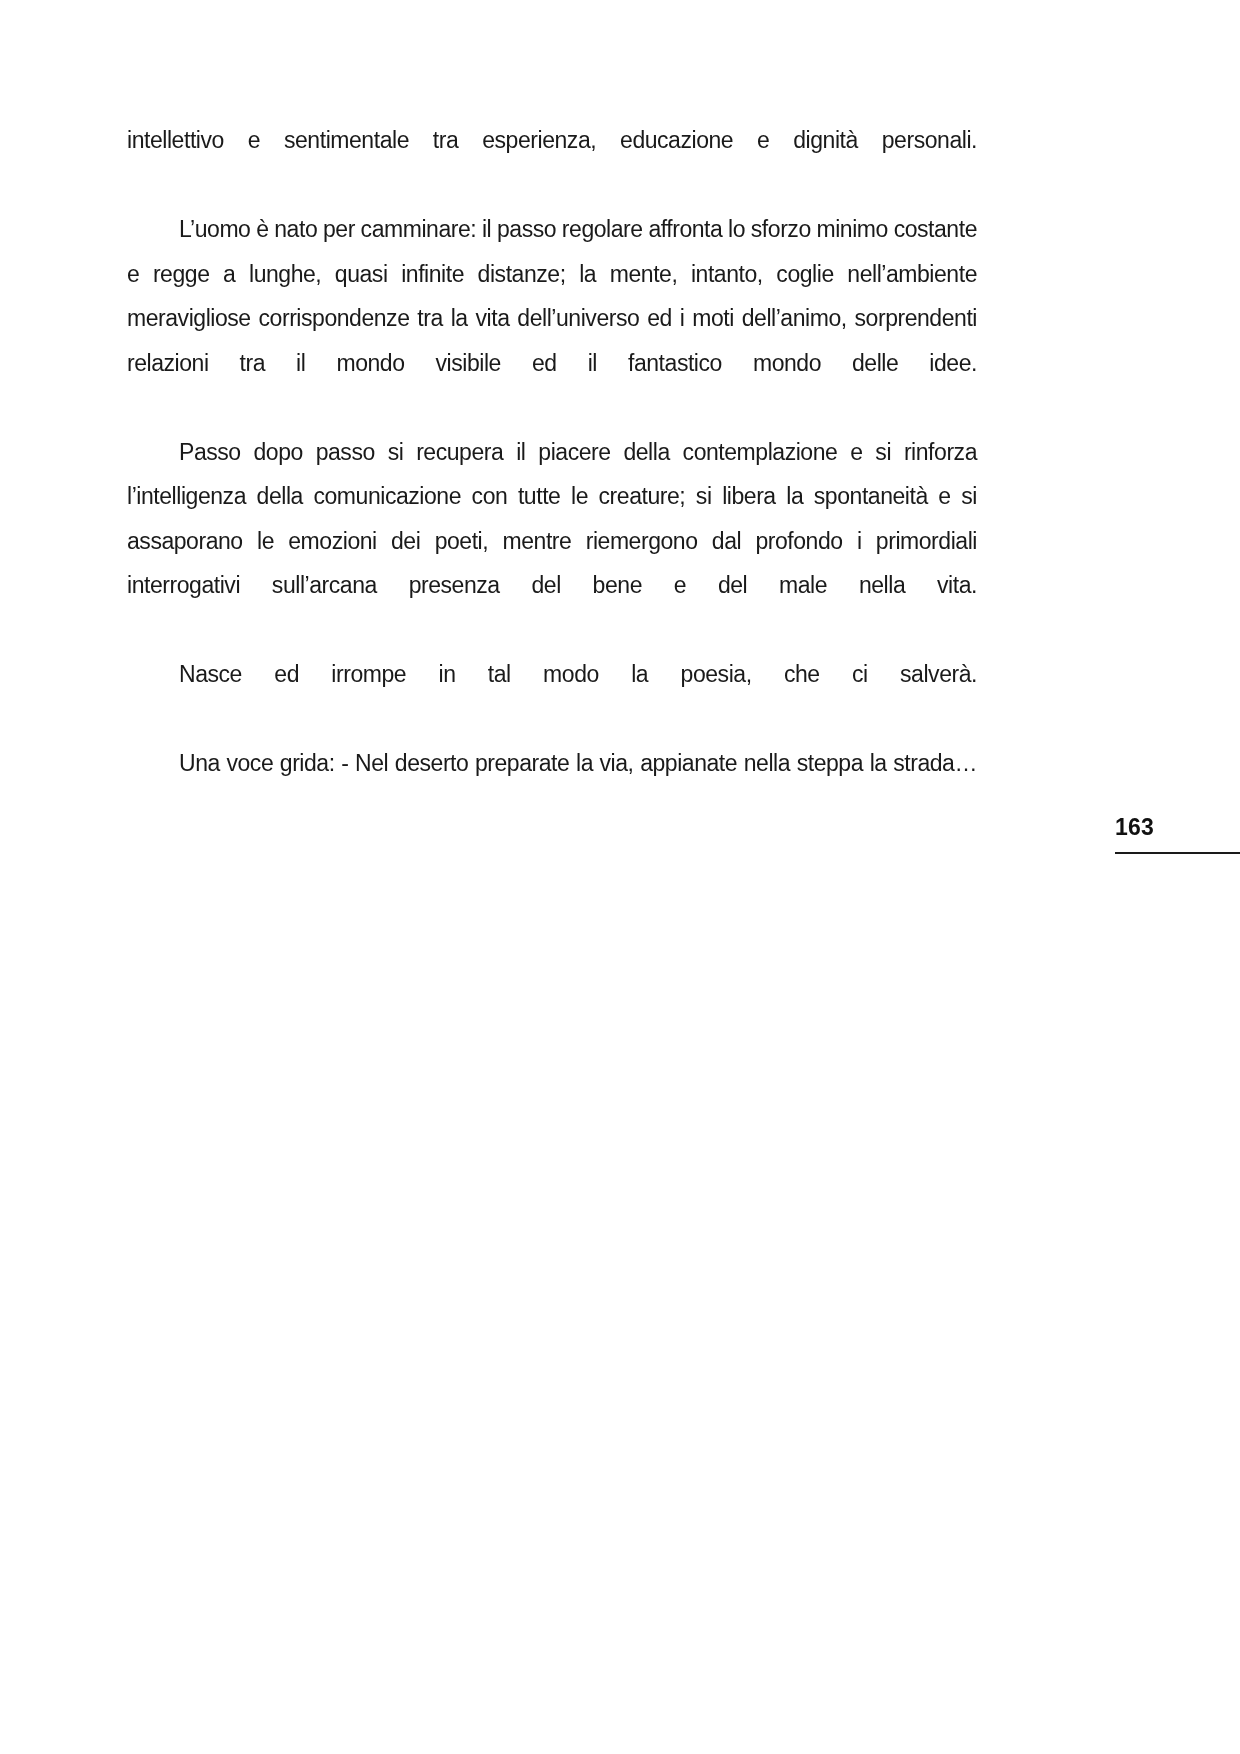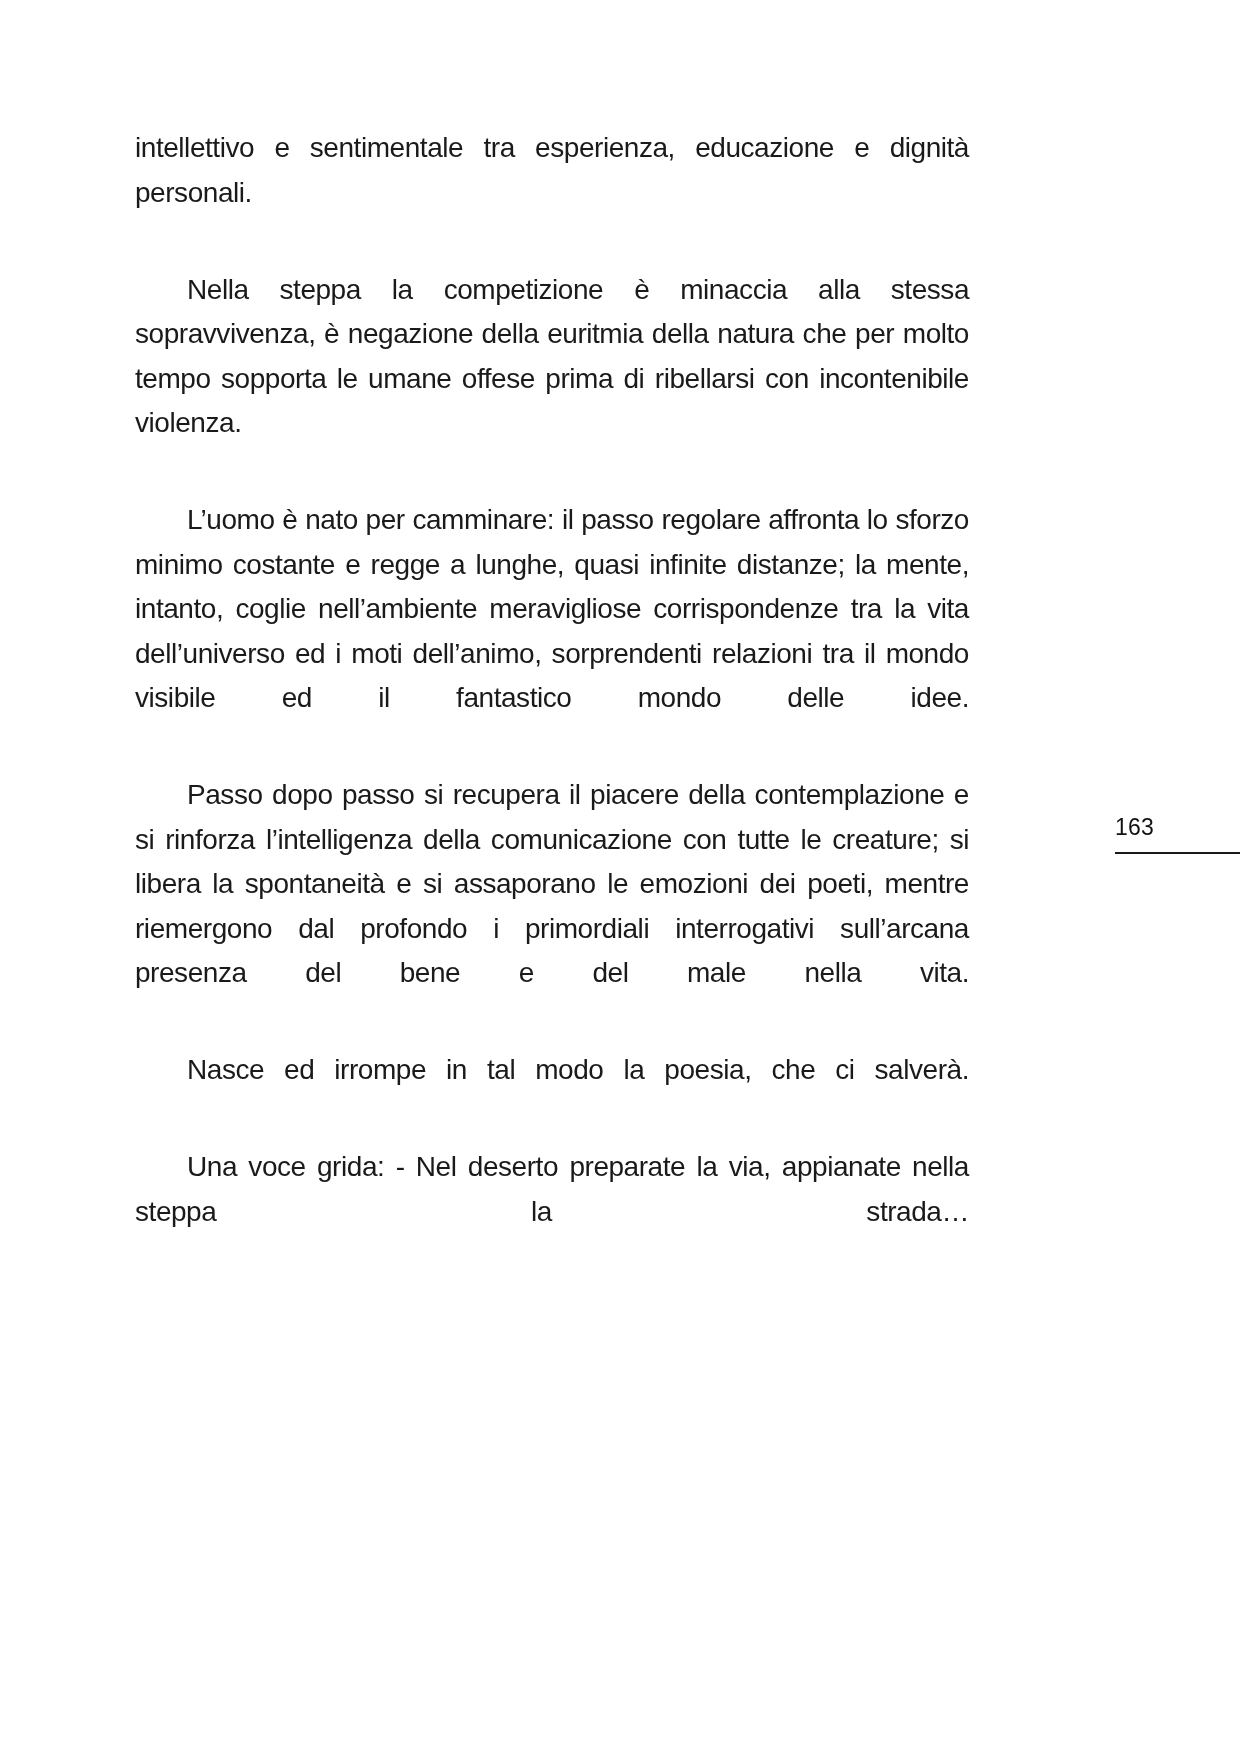--- a/index.html
+++ b/index.html
@@ -18,22 +18,22 @@
 
   
   .text-column {
     position: absolute;
     left: 127px;
     top: 118px;
     width: 850px;
   }
 
   .para {
-    margin: 8px;
-    font-size: 28px;
+    margin: 0;
+    font-size: 23px;
     line-height: 44.5px;
     color: #1a1a1a;
     text-align: justify;
     text-justify: inter-word;
     letter-spacing: -0.45px;
     word-spacing: -0.5px;
     -webkit-font-smoothing: antialiased;
   }
   .para.indent {
     text-indent: 52px;
@@ -50,42 +50,41 @@
 
   
   .folio {
     position: absolute;
     left: 1115px;
     top: 812px;
     width: 125px;
   }
   .folio-number {
     font-size: 23px;
-    font-weight: normal;
+    font-weight: bold;
     color: #111111;
     letter-spacing: 0.2px;
     line-height: 30px;
     display: block;
   }
   .folio-rule {
     display: block;
     margin-top: 10px;
     width: 125px;
     height: 2px;
     background: #1a1a1a;
   }
 </style>
 </head>
 <body>
 
 <div class="page">
 
   <div class="text-column">
     <p class="para">intellettivo e sentimentale tra esperienza, educazione e dignità personali.</p>
-    <p class="para indent">Nella steppa la competizione è minaccia alla stessa sopravvivenza, è negazione della euritmia della natura che per molto tempo sopporta le umane offese prima di ribellarsi con incontenibile violenza.</p>
     <p class="para indent">L’uomo è nato per camminare: il passo regolare affronta lo sforzo minimo costante e regge a lunghe, quasi infinite distanze; la mente, intanto, coglie nell’ambiente meravigliose corrispondenze tra la vita dell’universo ed i moti dell’animo, sorprendenti relazioni tra il mondo visibile ed il fantastico mondo delle idee.</p>
     <p class="para indent">Passo dopo passo si recupera il piacere della contemplazione e si rinforza l’intelligenza della comunicazione con tutte le creature; si libera la spontaneità e si assaporano le emozioni dei poeti, mentre riemergono dal profondo i primordiali interrogativi sull’arcana presenza del bene e del male nella vita.</p>
     <p class="para indent">Nasce ed irrompe in tal modo la poesia, che ci salverà.</p>
     <p class="para indent">Una voce grida: - Nel deserto preparate la via, appianate nella steppa la strada…</p>
 
   </div>
 
   <div class="folio">
     <span class="folio-number">163</span>
     <span class="folio-rule"></span>

